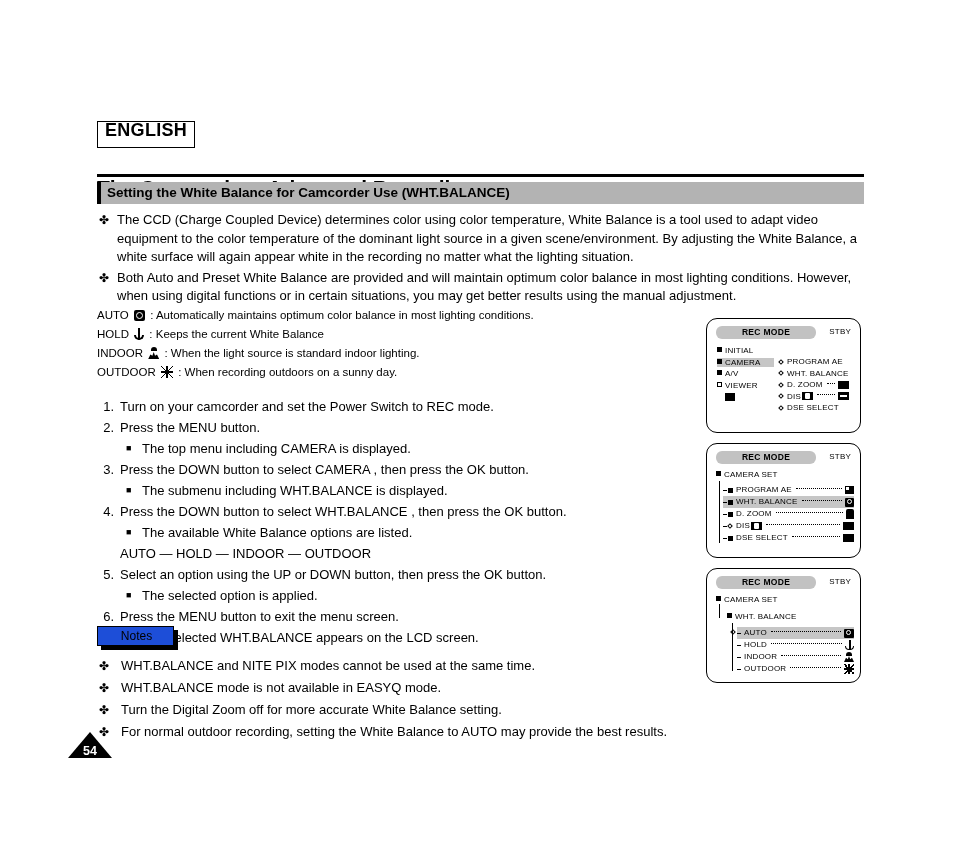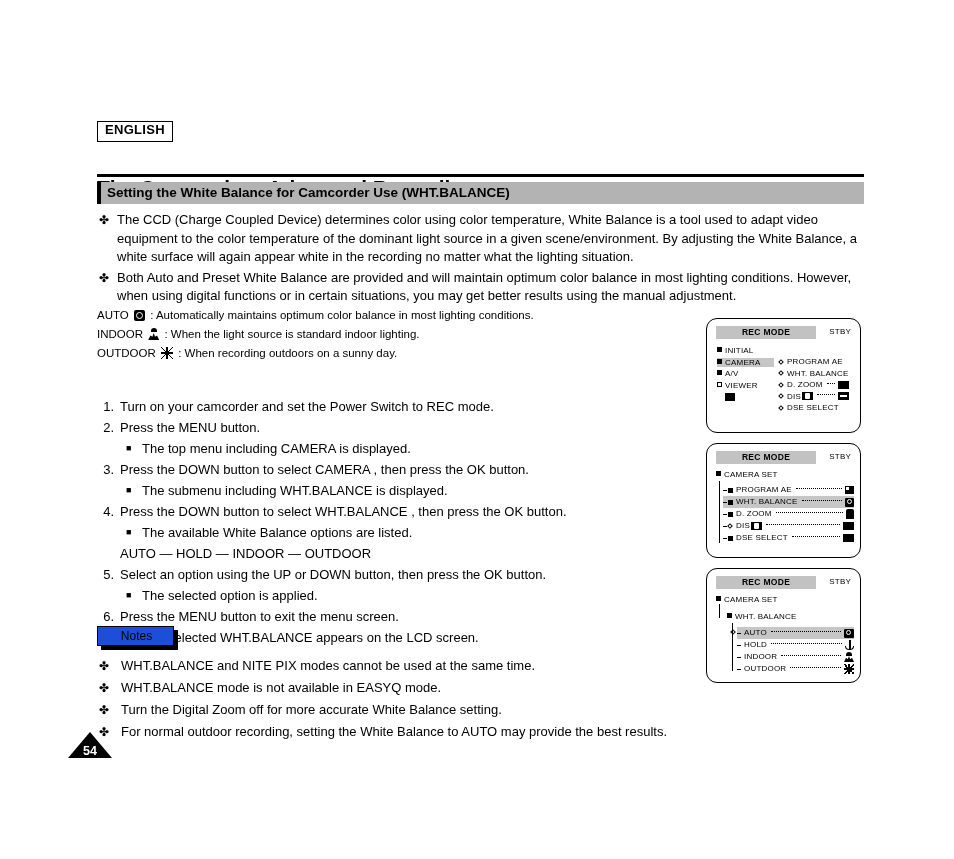--- a/index.html
+++ b/index.html
@@ -17,22 +17,22 @@
     position: absolute;
     left: 0; top: 0;
     width: 954px; height: 859px;
   }
 
   
   .lang-tag {
     position: absolute;
     left: 97px; top: 121px;
     border: 1.5px solid #000;
-    padding: 1px 7px 4px 7px;
-    font-size: 13px;
+    padding: 1px 7px 10px 7px;
+    font-size: 18px;
     font-weight: bold;
     letter-spacing: 0.3px;
     line-height: 14px;
   }
 
   
   .main-title {
     position: absolute;
     left: 97px; top: 144px;
     font-size: 21px;
@@ -302,20 +302,21 @@
   }
   .lcd-1 { left: 706px; top: 318px; width: 155px; height: 115px; }
   .lcd-2 { left: 706px; top: 443px; width: 155px; height: 115px; }
   .lcd-3 { left: 706px; top: 568px; width: 155px; height: 115px; }
 
   .lcd-head {
     position: absolute;
     left: 9px; top: 7px;
     width: 100px; height: 13px;
     background: #c2c2c2;
+    border-radius: 6px;
   }
   .lcd-head-text {
     position: absolute;
     left: 0; top: 1px;
     width: 100px;
     text-align: center;
     font-size: 8.5px;
     font-weight: bold;
     letter-spacing: 0.3px;
   }
@@ -645,20 +646,25 @@
     </div>
   </div>
 
   <div class="defs">
     <div class="def-row">
       <span>AUTO</span>
       <span class="def-ico ico-auto"></span>
       <span>: Automatically maintains optimum color balance in most lighting conditions.</span>
     </div>
     <div class="def-row">
+      <span>HOLD</span>
+      <span class="def-ico ico-hold"></span>
+      <span>: Keeps the current White Balance</span>
+    </div>
+    <div class="def-row">
       <span>INDOOR</span>
       <span class="def-ico ico-indoor"></span>
       <span>: When the light source is standard indoor lighting.</span>
     </div>
     <div class="def-row">
       <span>OUTDOOR</span>
       <span class="def-ico ico-outdoor"></span>
       <span>: When recording outdoors on a sunny day.</span>
     </div>
   </div>

